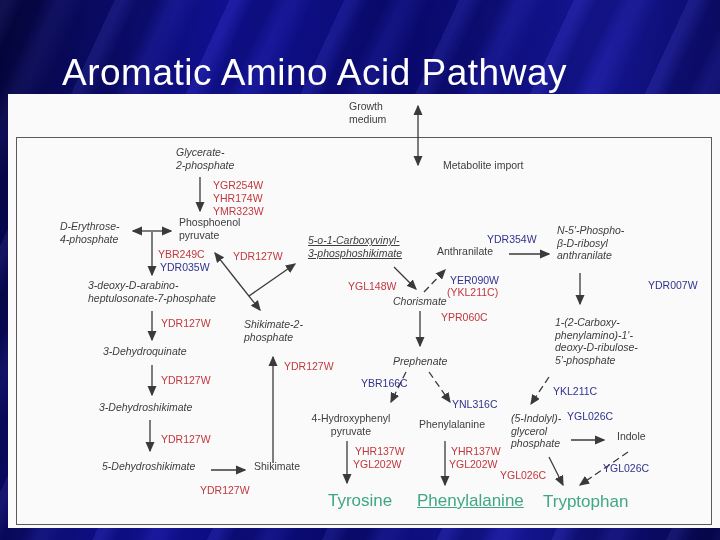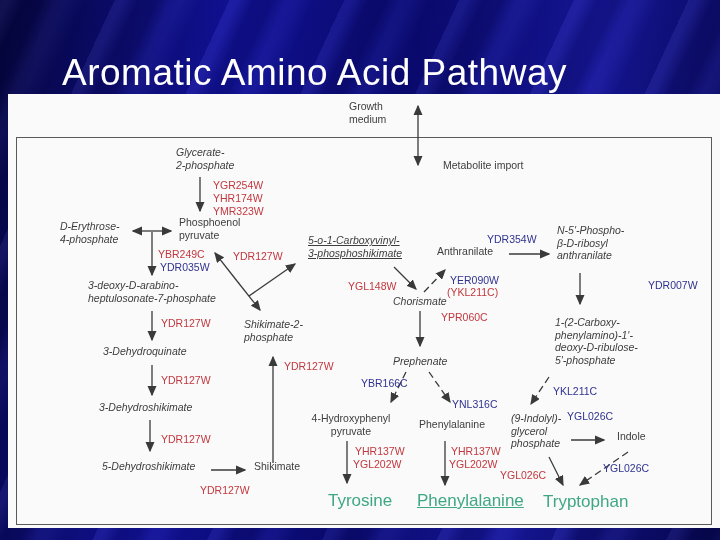--- a/index.html
+++ b/index.html
@@ -123,21 +123,21 @@
 3-phosphoshikimate</div>
 <div class="lbl it" style="left:393px;top:295px;">Chorismate</div>
 <div class="lbl" style="left:437px;top:245px;">Anthranilate</div>
 <div class="lbl it" style="left:557px;top:224px;">N-5'-Phospho-
 β-D-ribosyl
 anthranilate</div>
 <div class="lbl it" style="left:555px;top:316px;">1-(2-Carboxy-
 phenylamino)-1'-
 deoxy-D-ribulose-
 5'-phosphate</div>
-<div class="lbl it" style="left:511px;top:412px;">(9-Indolyl)-
+<div class="lbl it" style="left:511px;top:412px;">(5-Indolyl)-
 glycerol
 phosphate</div>
 <div class="lbl" style="left:617px;top:430px;">Indole</div>
 <div class="lbl it" style="left:393px;top:355px;">Prephenate</div>
 <div class="lbl ctr" style="left:303px;top:412px;width:96px;">4-Hydroxyphenyl
 pyruvate</div>
 <div class="lbl" style="left:419px;top:418px;">Phenylalanine</div>
 
 <div class="lbl gr" style="left:213px;top:179px;line-height:13px;">YGR254W
 YHR174W

